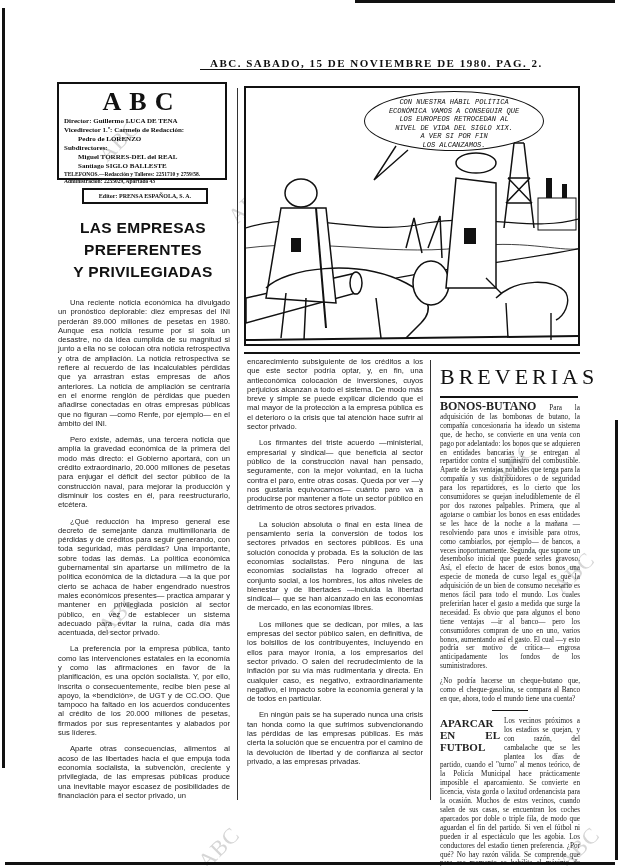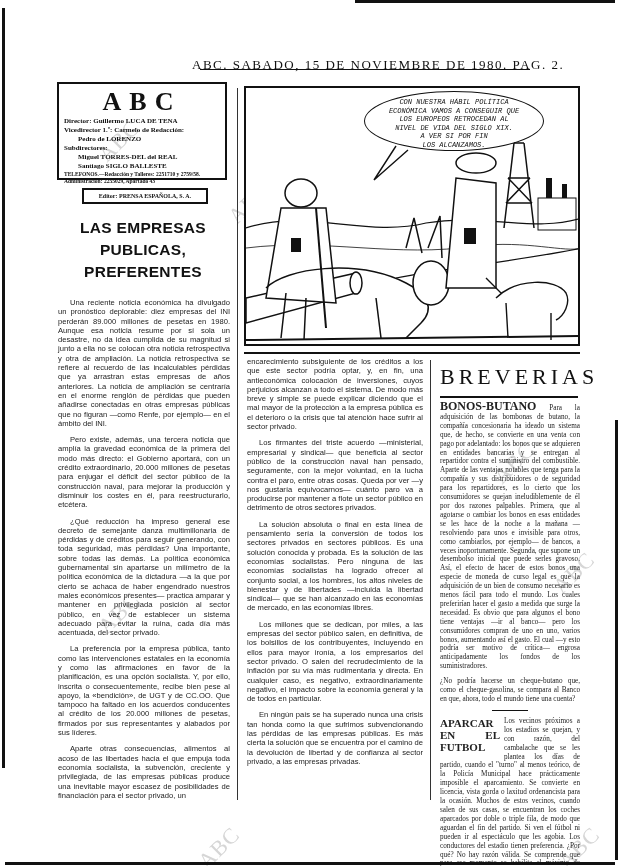--- a/index.html
+++ b/index.html
@@ -2,21 +2,21 @@
 <html><head>
 <meta charset="utf-8">
 <style>
   html,body{margin:0;padding:0;background:#fff;}
   body{width:620px;height:866px;position:relative;overflow:hidden;font-family:"Liberation Serif",serif;color:#111;}
   .abs{position:absolute;}
   .wm{position:absolute;color:#bbb;font-family:"Liberation Serif",serif;font-size:22px;transform:rotate(-45deg);opacity:.6;letter-spacing:1px;}
   .leftbar{position:absolute;left:2px;top:8px;width:3px;height:760px;background:#111;}
   .rightbar{position:absolute;right:2px;top:420px;width:3px;height:440px;background:#111;}
   .topline{position:absolute;left:355px;top:0;width:260px;height:3px;background:#111;}
-  .header{position:absolute;left:192px;top:57px;font-family:"Liberation Serif",serif;font-weight:normal;font-size:13px;letter-spacing:1.5px;white-space:nowrap;}
+  .header{position:absolute;left:210px;top:57px;font-family:"Liberation Serif",serif;font-weight:bold;font-size:11px;letter-spacing:1.5px;white-space:nowrap;}
   .header-rule{position:absolute;left:200px;top:69px;width:330px;height:1px;background:#111;}
   .mast{position:absolute;left:57px;top:82px;width:170px;height:98px;border:2px solid #111;padding:0 5px;box-sizing:border-box;font-size:7px;line-height:9px;}
   .mast .logo{font-size:26px;font-weight:bold;text-align:center;letter-spacing:8px;line-height:30px;margin-top:3px;font-family:"Liberation Serif",serif;}
   .mast .l{font-weight:bold;white-space:nowrap;}
   .mast .ind{padding-left:14px;}
   .mast .tel{font-size:5.5px;line-height:7px;font-weight:bold;}
   .editbox{position:absolute;left:82px;top:188px;width:122px;height:12px;border:2px solid #111;font-size:6px;font-weight:bold;text-align:center;line-height:12px;}
   .headline{position:absolute;left:58px;top:217px;width:170px;text-align:center;font-family:Liberation Sans, sans-serif;font-weight:bold;font-size:15.5px;line-height:22px;letter-spacing:.3px;}
   .col{position:absolute;font-family:"Liberation Sans",sans-serif;font-size:7.6px;line-height:9.3px;text-align:justify;color:#222;}
   .col p{margin:0 0 7px 0;text-indent:12px;}
@@ -63,22 +63,22 @@
   <div class="l ind">Pedro de LORENZO</div>
   <div class="l">Subdirectores:</div>
   <div class="l ind">Miguel TORRES-DEL del REAL</div>
   <div class="l ind">Santiago SIGLO BALLESTE</div>
   <div class="tel">TELEFONOS.—Redacción y Talleres: 2251710 y 2759/58. Administración: 2255029, Apartado 43</div>
 </div>
 <div class="editbox">Editor: PRENSA ESPAÑOLA, S. A.</div>
 
 <div class="headline">
   <div>LAS EMPRESAS</div>
-  <div>PUBLICAS,</div>
   <div>PREFERENTES</div>
+  <div>Y PRIVILEGIADAS</div>
 </div>
 
 <div class="col colL">
   <p>Una reciente noticia económica ha divulgado un pronóstico deplorable: diez empresas del INI perderán 89.000 millones de pesetas en 1980. Aunque esa noticia resume por sí sola un desastre, no da idea cumplida de su magnitud si junto a ella no se colocan otra noticia retrospectiva y otra de ampliación. La noticia retrospectiva se refiere al recuerdo de las incalculables pérdidas que ya arrastran estas empresas de años anteriores. La noticia de ampliación se centraría en el enorme renglón de pérdidas que pueden añadirse conectadas en otras empresas públicas que no figuran —como Renfe, por ejemplo— en el ámbito del INI.</p>
   <p>Pero existe, además, una tercera noticia que amplía la gravedad económica de la primera del modo más directo: el Gobierno aportará, con un crédito extraordinario, 20.000 millones de pesetas para enjugar el déficit del sector público de la construcción naval, para mejorar la producción y disminuir los costes en él, para reestructurarlo, etcétera.</p>
   <p>¿Qué reducción ha impreso general ese decreto de semejante danza multimillonaria de pérdidas y de créditos para seguir generando, con toda seguridad, más pérdidas? Una importante, sobre todas las demás. La política económica gubernamental sin apartarse un milímetro de la política económica de la dictadura —a la que por cierto se achaca de haber engendrado nuestros males económicos presentes— practica amparar y mantener en privilegiada posición al sector público, en vez de establecer un sistema adecuado para evitar la ruina, cada día más acentuada, del sector privado.</p>
   <p>La preferencia por la empresa pública, tanto como las intervenciones estatales en la economía y como las afirmaciones en favor de la planificación, es una opción socialista. Y, por ello, inscrita o consecuentemente, recibe bien pese al apoyo, la «bendición», de UGT y de CC.OO. Que tampoco ha faltado en los acuerdos conducentes al crédito de los 20.000 millones de pesetas, firmados por sus representantes y alabados por sus líderes.</p>
   <p>Aparte otras consecuencias, alimentos al acoso de las libertades hacia el que empuja toda economía socialista, la subvención, creciente y privilegiada, de las empresas públicas produce una inevitable mayor escasez de posibilidades de financiación para el sector privado, un</p>
 </div>
 

